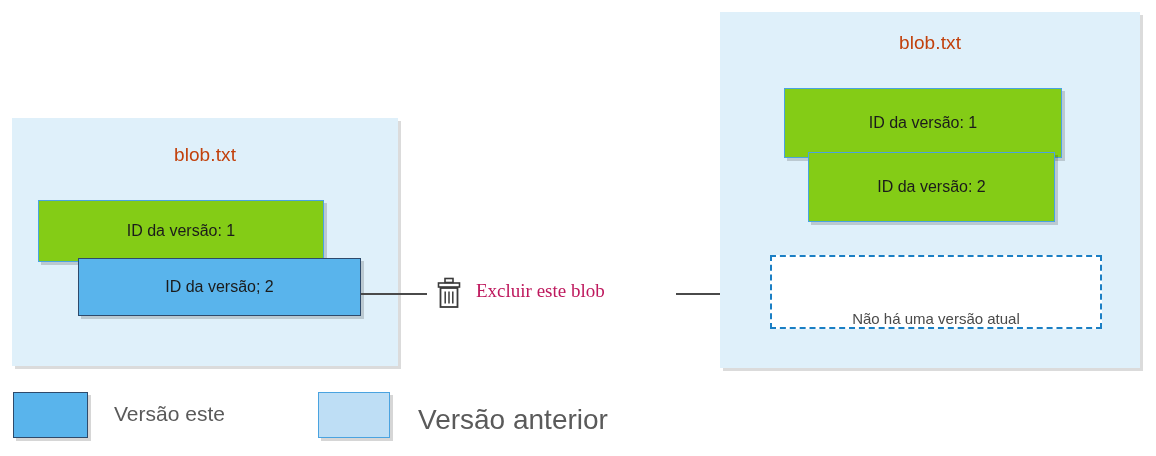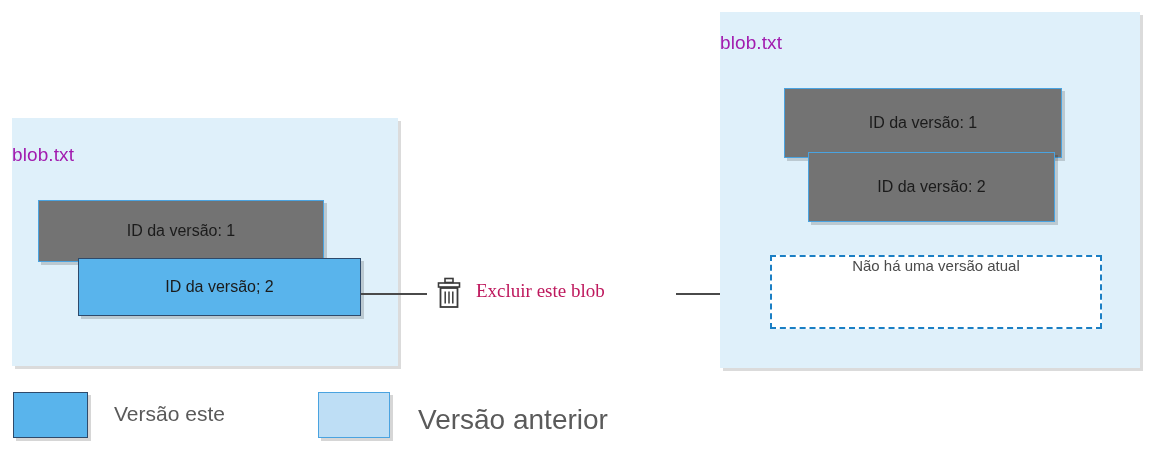--- a/index.html
+++ b/index.html
@@ -29,42 +29,43 @@
     background: #dff0fa;
     box-shadow: 3px 3px 0 0 rgba(0,0,0,0.14);
   }
   .panel-left  { left: 12px;  top: 118px; width: 386px; height: 248px; }
   .panel-right { left: 720px; top: 12px;  width: 420px; height: 356px; }
 
   .panel-title {
     position: absolute;
     left: 0;
     width: 100%;
+    text-align: center;
     font-size: 19px;
-    color: #a21caf;
+    color: #c2410c;
     letter-spacing: 0.1px;
     white-space: nowrap;
   }
   .panel-left .panel-title  { top: 26px; }
   .panel-right .panel-title { top: 20px; }
 
   
   .version-card {
     position: absolute;
     box-sizing: border-box;
     display: flex;
     align-items: center;
     justify-content: center;
     font-size: 16px;
     color: #1b1b1b;
     white-space: nowrap;
     box-shadow: 3px 3px 0 0 rgba(0,0,0,0.16);
   }
   .version-card.previous {
-    background: #737373;
+    background: #84cc16;
     border: 1px solid #4aa3e0;
   }
   .version-card.current {
     background: #59b4ec;
     border: 1.5px solid #2e4a6b;
   }
 
   
   .lc1 { left: 38px;  top: 200px; width: 286px; height: 62px; }
   .lc2 { left: 78px;  top: 258px; width: 283px; height: 58px; }
@@ -77,21 +78,21 @@
   .dashed-box {
     position: absolute;
     left: 770px;
     top: 255px;
     width: 332px;
     height: 74px;
     box-sizing: border-box;
     background: #ffffff;
     border: 2px dashed #1b7fc4;
     display: flex;
-    align-items: flex-start;
+    align-items: flex-end;
     justify-content: center;
     font-size: 15px;
     color: #4a4a4a;
     white-space: nowrap;
   }
 
   
   .conn-line {
     position: absolute;
     background: #4a4a4a;

